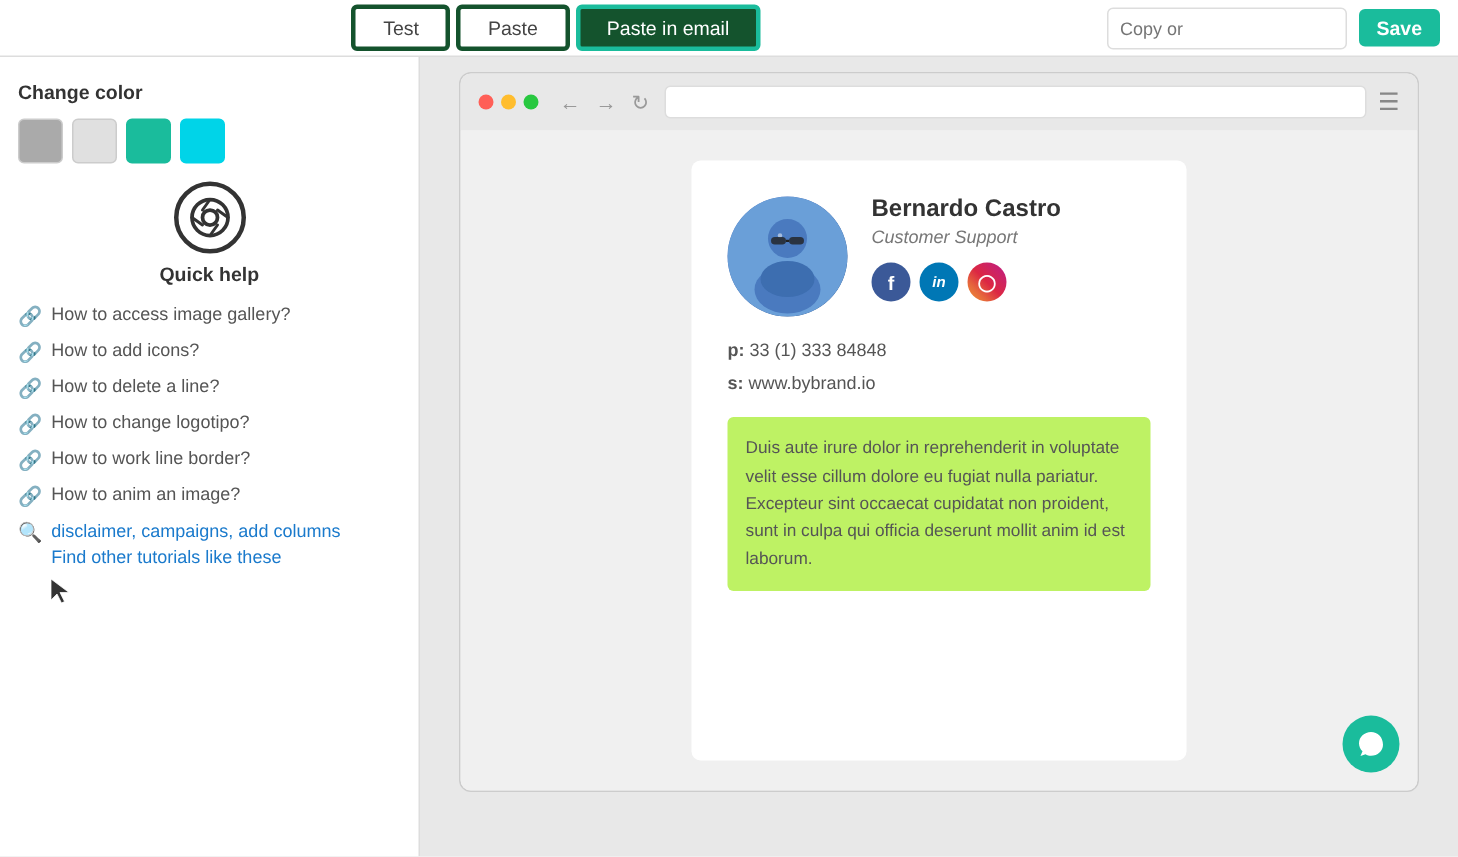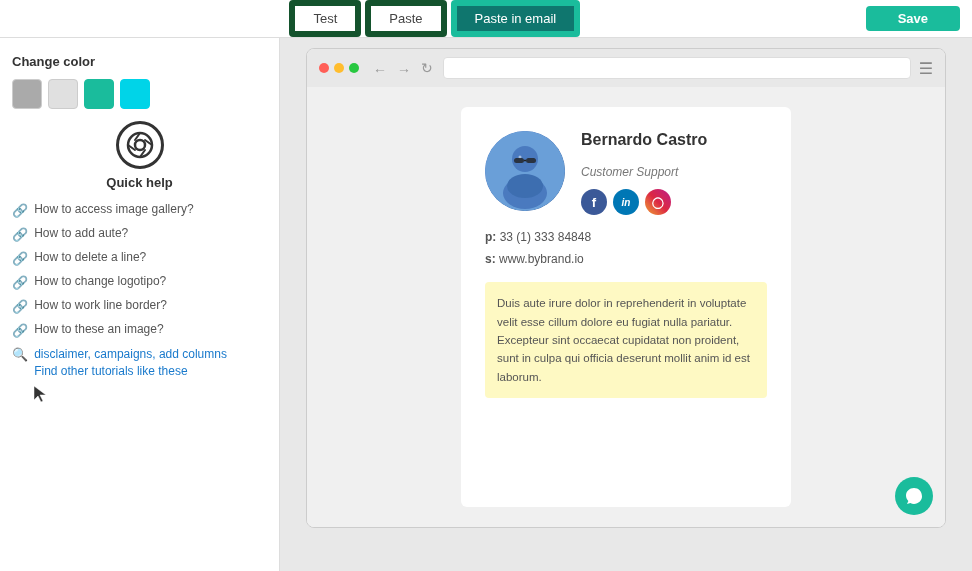--- a/index.html
+++ b/index.html
@@ -25,29 +25,29 @@
       flex-shrink: 0;
     }
     .toolbar-tabs {
       display: flex;
       gap: 4px;
       flex: 1;
       justify-content: center;
     }
     .tab-btn {
       padding: 5px 18px;
-      border: 6px solid #14532d;
+      border: 3px solid #14532d;
       border-radius: 4px;
       background: #fff;
       font-size: 13px;
       cursor: pointer;
       color: #444;
     }
     .tab-btn.active {
-      background: #0f766e;
+      background: #14532d;
       color: #fff;
       border-color: #1abc9c;
     }
     .toolbar-right {
       display: flex;
       align-items: center;
       gap: 8px;
     }
     .copy-input {
       border: 1px solid #ddd;
@@ -56,21 +56,21 @@
       font-size: 12px;
       color: #666;
       width: 160px;
       height: 28px;
     }
     .save-btn {
       background: #1abc9c;
       color: #fff;
       border: none;
       border-radius: 4px;
-      padding: 5px 32px;
+      padding: 5px 12px;
       font-size: 13px;
       cursor: pointer;
       font-weight: 600;
     }
 
     
     .main {
       display: flex;
       flex: 1;
       overflow: hidden;
@@ -273,21 +273,21 @@
       align-items: center;
       justify-content: center;
     }
     .sig-info {
       flex: 1;
     }
     .sig-name {
       font-size: 16px;
       font-weight: 600;
       color: #333;
-      margin-bottom: 16px;
+      margin-bottom: 2px;
     }
     .sig-title {
       font-size: 12px;
       color: #777;
       margin-bottom: 10px;
       font-style: italic;
     }
     .sig-socials {
       display: flex;
       gap: 6px;
@@ -310,21 +310,21 @@
 
     .sig-contact {
       font-size: 12px;
       color: #555;
       line-height: 1.8;
     }
     .sig-contact span.label {
       font-weight: 600;
     }
     .sig-bio {
-      background: #fef9c3;
+      background: #bef264;
       border-radius: 4px;
       padding: 12px;
       font-size: 11.5px;
       color: #555;
       line-height: 1.6;
     }
 
     
     .chat-bubble {
       position: absolute;
@@ -345,20 +345,21 @@
 </head>
 <body>
 
 <div class="toolbar">
   <div class="toolbar-tabs">
     <button class="tab-btn">Test</button>
     <button class="tab-btn">Paste</button>
     <button class="tab-btn active">Paste in email</button>
   </div>
   <div class="toolbar-right">
+    <input class="copy-input" type="text" placeholder="Copy or" style="">
     <button class="save-btn">Save</button>
   </div>
 </div>
 
 <div class="main">
 
   <div class="sidebar">
 
     <div class="color-section">
       <h4>Change color</h4>
@@ -384,37 +385,37 @@
       <span class="quick-help-title">Quick help</span>
     </div>
 
     <div class="help-links">
       <div class="help-link-item">
         <span class="link-icon">🔗</span>
         <span>How to access image gallery?</span>
       </div>
       <div class="help-link-item">
         <span class="link-icon">🔗</span>
-        <span>How to add aute?</span>
+        <span>How to add icons?</span>
       </div>
       <div class="help-link-item">
         <span class="link-icon">🔗</span>
         <span>How to delete a line?</span>
       </div>
       <div class="help-link-item">
         <span class="link-icon">🔗</span>
         <span>How to change logotipo?</span>
       </div>
       <div class="help-link-item">
         <span class="link-icon">🔗</span>
         <span>How to work line border?</span>
       </div>
       <div class="help-link-item">
         <span class="link-icon">🔗</span>
-        <span>How to these an image?</span>
+        <span>How to anim an image?</span>
       </div>
 
       <div class="find-tutorials">
         <span class="link-icon">🔍</span>
         <div>
           <div class="find-tutorials-text">disclaimer, campaigns, add columns</div>
           <div class="find-tutorials-text">Find other tutorials like these</div>
         </div>
       </div>
 

